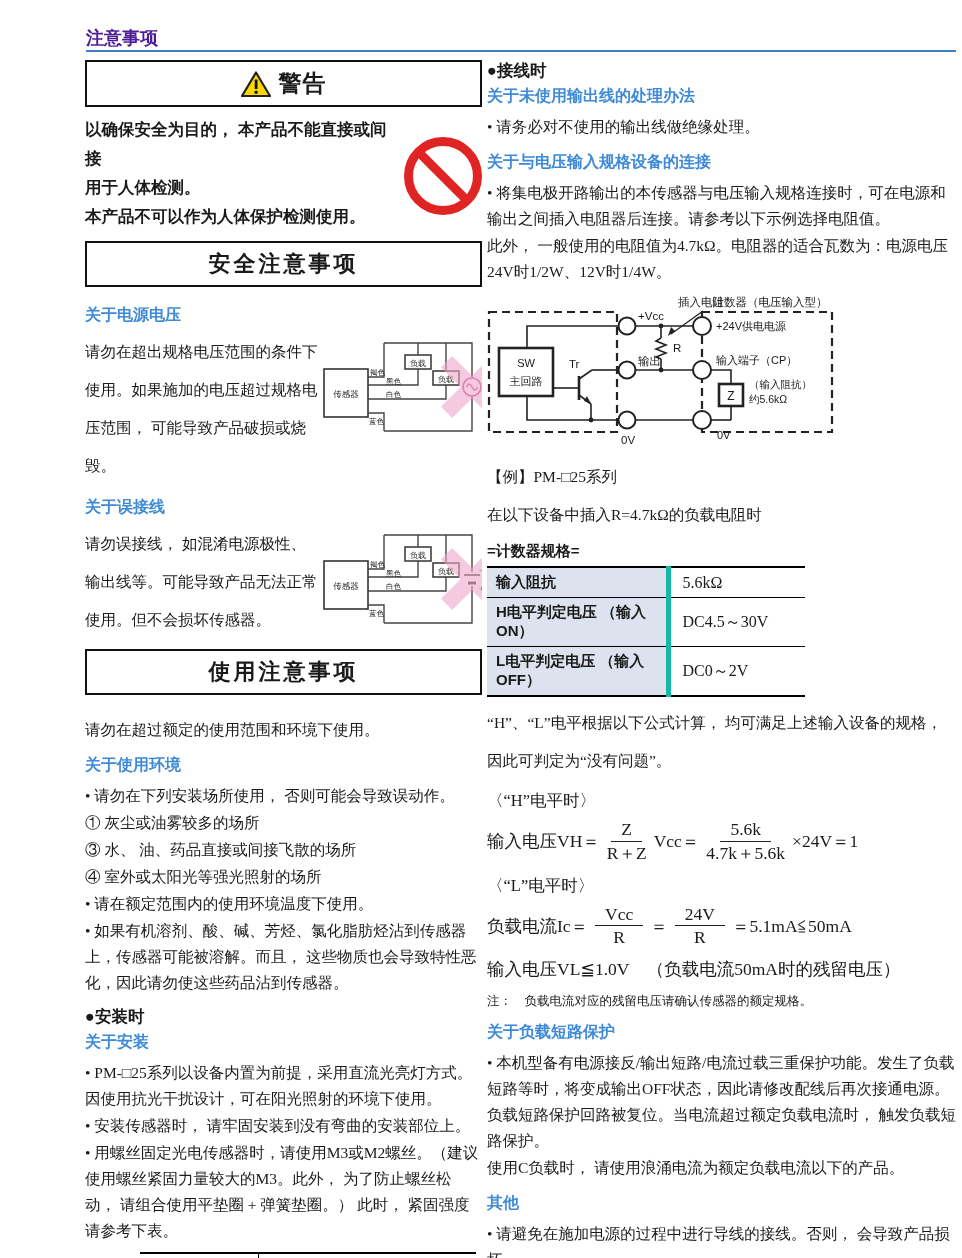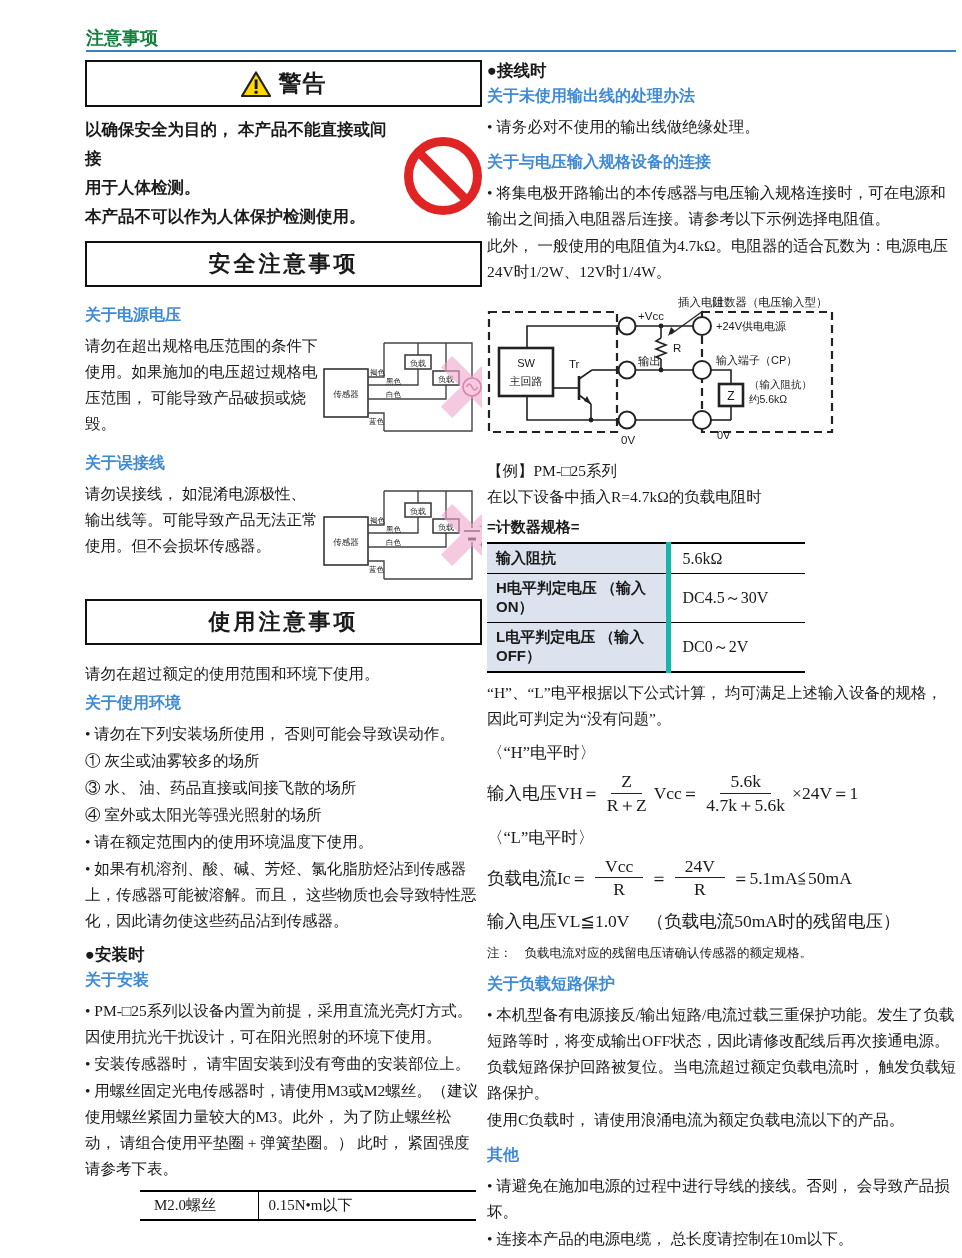--- a/index.html
+++ b/index.html
@@ -1,20 +1,20 @@
 <!DOCTYPE html>
 <html><head>
 <meta charset="utf-8">
 <style>
   * { margin:0; padding:0; box-sizing:border-box; }
   body { background:#fff; }
   .page { position:relative; width:962px; height:1258px; background:#fff; overflow:hidden;
           color:#1a1a1a; font-family:"Liberation Serif","DejaVu Serif",serif; }
   .doc-title { position:absolute; top:26px; left:86px; font-family:"Liberation Sans","DejaVu Sans",sans-serif;
-               font-weight:bold; font-size:18px; color:#15803d; }
+               font-weight:bold; font-size:18px; color:#4c1d95; }
   .title-rule { position:absolute; top:50px; left:86px; width:870px; height:2px; background:#3e7fc1; }
   .col { position:absolute; top:60px; }
   .col-left  { left:85px;  width:397px; }
   .col-right { left:487px; width:500px; }
 
   .box-title { border:2.5px solid #111; text-align:center; font-family:"Liberation Sans","DejaVu Sans",sans-serif;
                font-weight:bold; font-size:22px; padding:6px 0; letter-spacing:3px; background:#fff; }
   .warn-box { display:flex; justify-content:center; align-items:center; gap:8px; }
   .warn-title { font-size:23px; letter-spacing:1px; }
   .warn-text { position:relative; margin:8px 0 10px 0; padding-right:92px; min-height:92px;
@@ -23,21 +23,21 @@
   .warn-line { display:block; }
   .prohibit { position:absolute; right:0; top:22px; width:78px; height:78px;
               border:9px solid #e02424; border-radius:50%; }
   .prohibit::before { content:""; position:absolute; left:-3px; right:-3px; top:calc(50% - 4.5px);
                       height:9px; background:#e02424; transform:rotate(45deg); }
 
   .blue-head { font-family:"Liberation Sans","DejaVu Sans",sans-serif; font-weight:bold;
                font-size:16px; color:#3e8ad6; margin:12px 0 7px 0; }
   .sec-head  { font-family:"Liberation Sans","DejaVu Sans",sans-serif; font-weight:bold;
                font-size:16.5px; margin:10px 0 4px 0; }
-  .body-text { font-size:15.5px; line-height:26px; }
+  .body-text { font-size:15.5px; line-height:38px; }
   .item { font-size:15.5px; line-height:26px; margin:1px 0; }
 
   .fig-row { display:flex; align-items:flex-start; gap:4px; margin:2px 0 6px 0; }
   .fig-text { width:237px; }
   .fig-svg { flex:0 0 auto; }
 
   table { border-collapse:collapse; }
   .screw-table { margin:8px 0 8px 55px; border-top:2.5px solid #000; border-bottom:2.5px solid #000; }
   .screw-table th, .screw-table td { border-bottom:1px solid #000; padding:4px 10px; font-size:15px; }
   .screw-table th { background:#dce3ee; font-family:"Liberation Sans","DejaVu Sans",sans-serif; font-size:14.5px; }

